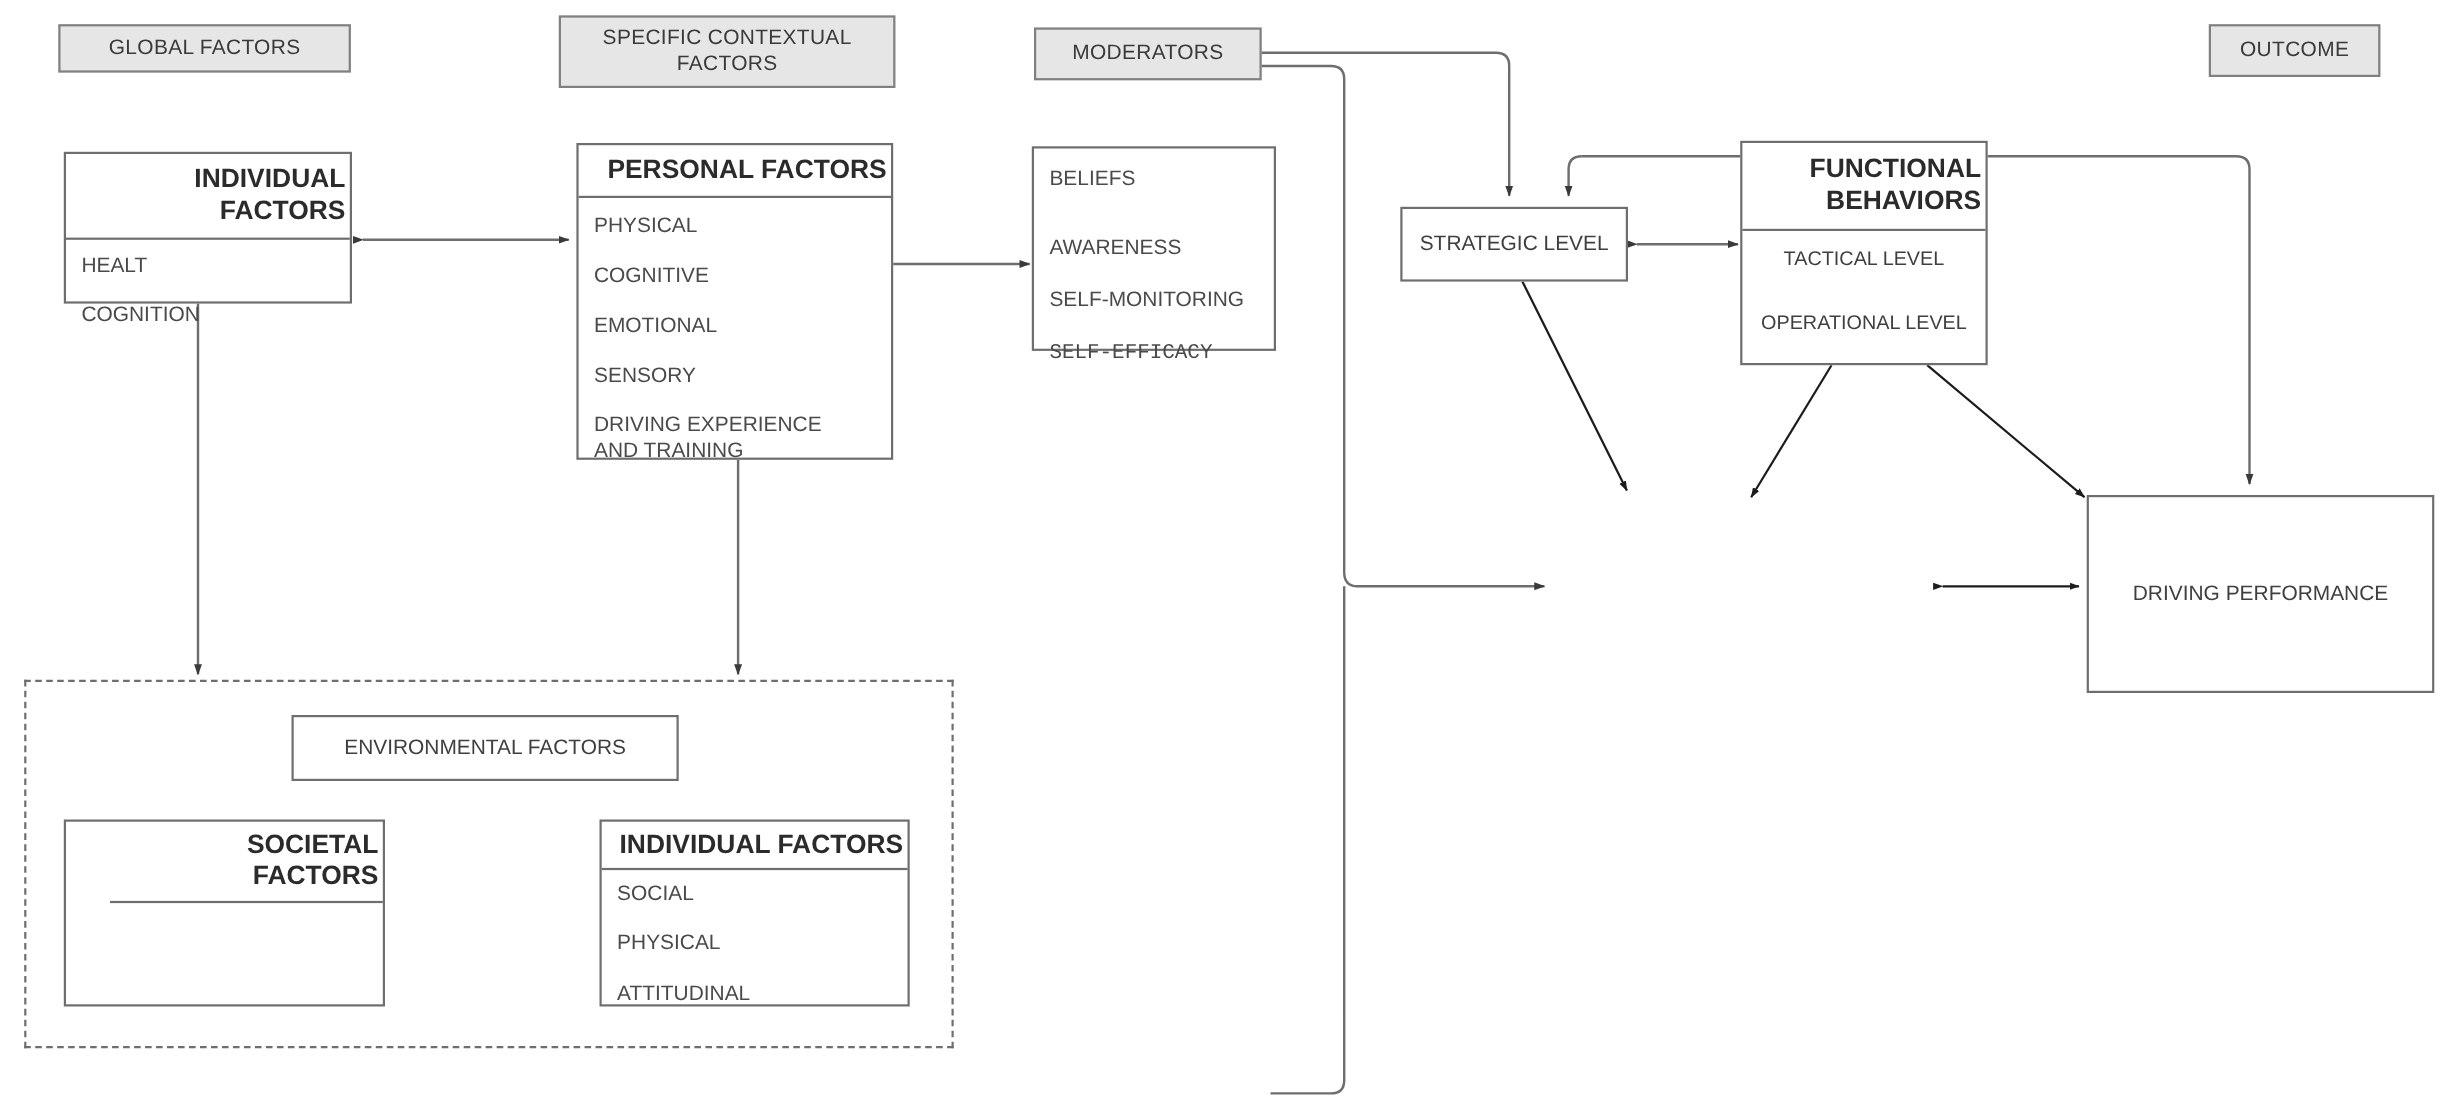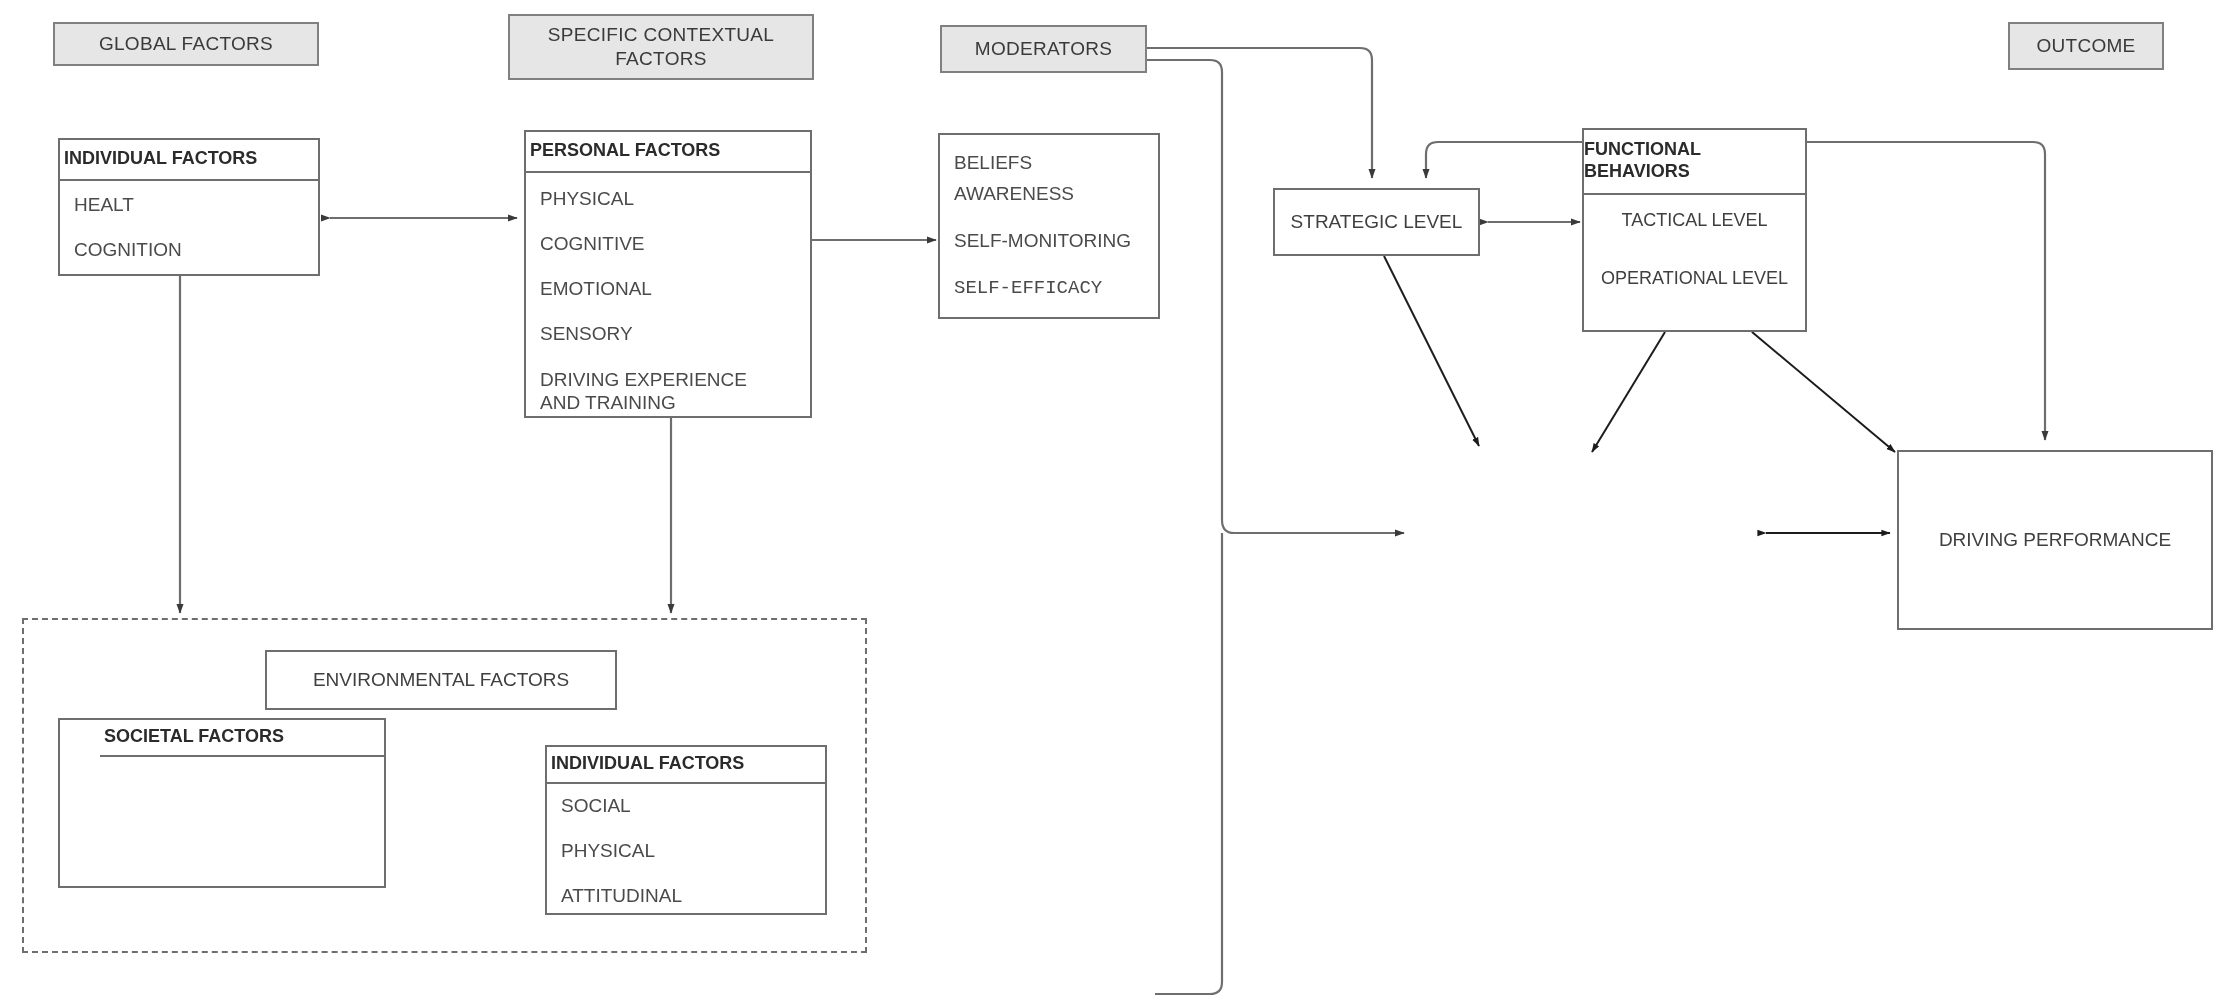--- a/index.html
+++ b/index.html
@@ -36,23 +36,23 @@
     display: flex;
     align-items: center;
     justify-content: center;
     text-align: center;
     font-size: 19px;
     color: #3a3a3a;
     letter-spacing: 0.3px;
     line-height: 1.25;
   }
   .card-title {
-    text-align: left;
+    text-align: right;
     font-weight: bold;
-    font-size: 18px;
+    font-size: 24px;
     color: #2b2b2b;
     padding: 8px 4px 9px 4px;
     border-bottom: 2px solid #6e6e6e;
     line-height: 1.22;
   }
   .card-body {
     padding: 12px 14px 10px 14px;
   }
   .card-body .row {
     font-size: 19px;
@@ -189,34 +189,34 @@
       <div class="row">COGNITIVE</div>
       <div class="row">EMOTIONAL</div>
       <div class="row">SENSORY</div>
       <div class="row" style="margin-bottom:0;">DRIVING EXPERIENCE
 AND TRAINING</div>
     </div>
   </div>
 
   <div class="node" style="left:938px;top:133px;width:222px;height:186px;">
     <div class="card-body" style="padding-top:16px;">
-      <div class="row" style="margin-bottom:8px;">BELIEFS</div>
+      <div class="row" style="margin-bottom:40px;">BELIEFS</div>
       <div class="row" style="margin-bottom:24px;">AWARENESS</div>
       <div class="row" style="margin-bottom:24px;">SELF-MONITORING</div>
       <div class="row" style="margin-bottom:4px;font-family:Liberation Mono, monospace;">SELF-EFFICACY</div>
     </div>
   </div>
 
   <div class="dashed-zone" style="left:22px;top:618px;width:845px;height:335px;"></div>
 
   <div class="node plain-center" style="left:265px;top:650px;width:352px;height:60px;">
     <span>ENVIRONMENTAL FACTORS</span>
   </div>
 
-  <div class="node" style="left:58px;top:718px;width:328px;height:170px;padding-left:40px;">
+  <div class="node" style="left:58px;top:745px;width:292px;height:170px;padding-left:40px;">
     <div class="card-title" style="padding:6px 4px 7px 4px;">SOCIETAL FACTORS</div>
   </div>
 
   <div class="node" style="left:545px;top:745px;width:282px;height:170px;">
     <div class="card-title" style="padding:6px 4px 7px 4px;">INDIVIDUAL FACTORS</div>
     <div class="card-body" style="padding-top:10px;">
       <div class="row">SOCIAL</div>
       <div class="row">PHYSICAL</div>
       <div class="row" style="margin-bottom:0;">ATTITUDINAL</div>
     </div>

